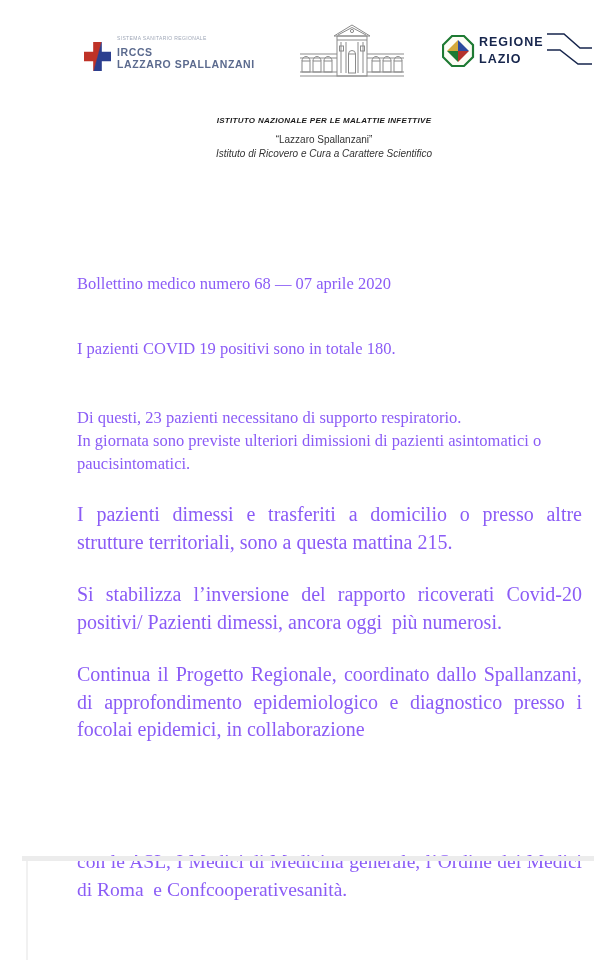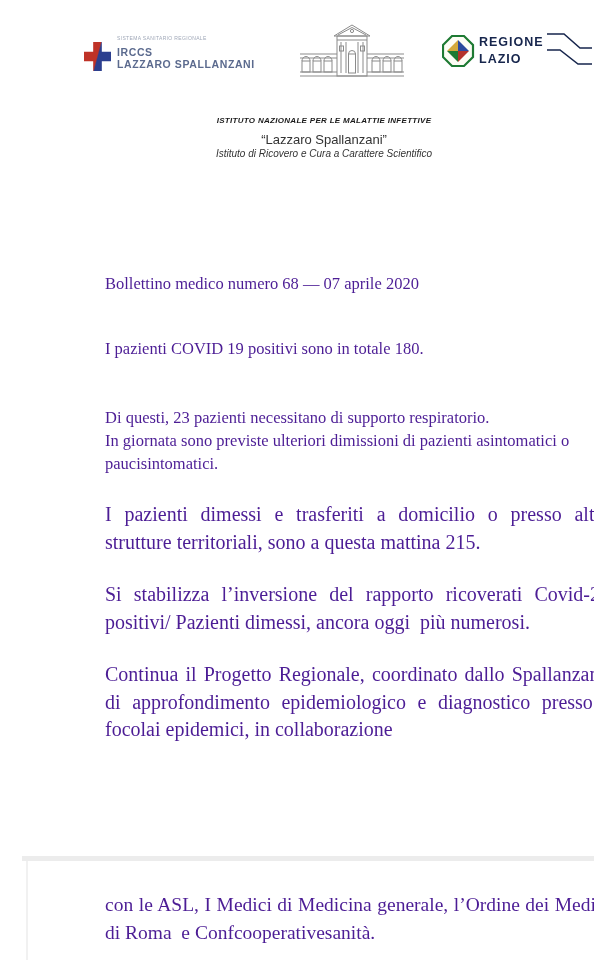--- a/index.html
+++ b/index.html
@@ -21,31 +21,31 @@
   .sys-label { font-size:5px; letter-spacing:.35px; color:#a0a8b8; margin-bottom:5px; white-space:nowrap; }
   .irccs-name { font-size:10.5px; font-weight:bold; color:#5b6a8e; letter-spacing:.6px; line-height:12px; white-space:nowrap; }
 
   .building { position:absolute; left:278px; top:23px; }
   .regione { position:absolute; left:420px; top:30px; }
 
   
   .institute { position:absolute; top:112px; left:0; width:100%; text-align:center;
                font-family:"Liberation Sans", sans-serif; color:#1a1a1a;padding-left:32px; }
   .inst-1 { font-size:8px; font-weight:bold; font-style:italic; letter-spacing:.3px; line-height:10px; margin-top:4px; }
-  .inst-2 { font-size:13px; color:#333; line-height:9px; margin-top:9px; }
+  .inst-2 { font-size:10px; color:#333; line-height:9px; margin-top:9px; }
   .inst-3 { font-size:10px; font-style:italic; color:#333; line-height:10px; margin-top:5px; }
   .inst-4 { font-size:12.5px; font-weight:bold; line-height:15px; margin-top:6px; }
 
   
-  .para { position:absolute; left:55px; width:505px; white-space:pre-wrap; color:#4c1d95;margin-left:28px; }
+  .para { position:absolute; left:55px; width:505px; white-space:pre-wrap; color:#8b5cf6; }
   .p-a { font-size:16.5px; line-height:23px; }
   .p-b { font-size:20px;   line-height:27.5px; text-align:justify; }
   .p-c { font-size:19.5px; line-height:27.5px; text-align:justify; }
   .t1 { top:272px; } .t2 { top:337px; } .t3 { top:406px; }
-  .t4 { top:501px; } .t5 { top:581px; } .t6 { top:661px; } .t7 { top:891px; }
+  .t4 { top:501px; } .t5 { top:581px; } .t6 { top:661px; } .t7 { top:848px; }
 
   
   .break-band { position:absolute; left:0; top:856px; width:616px; height:5px; background:#ececec; }
   .edge-line  { position:absolute; left:4px; top:861px; width:2px; height:99px; background:#f1f1f1; }
 </style>
 </head>
 <body>
 
 <div class="page">
 

